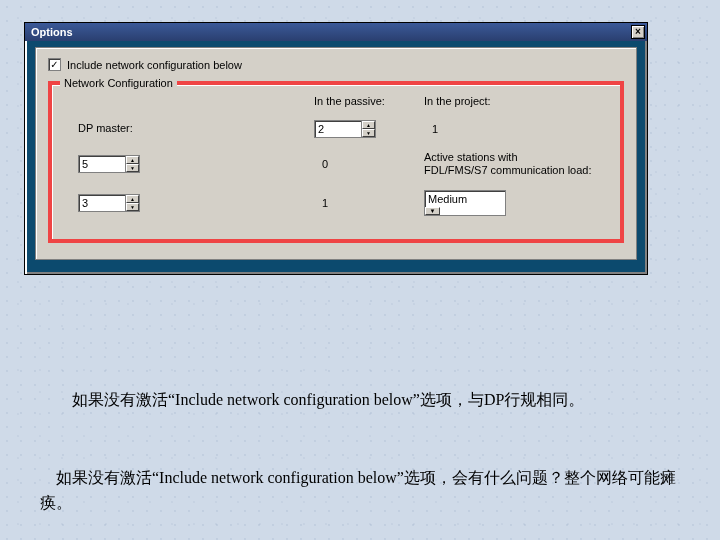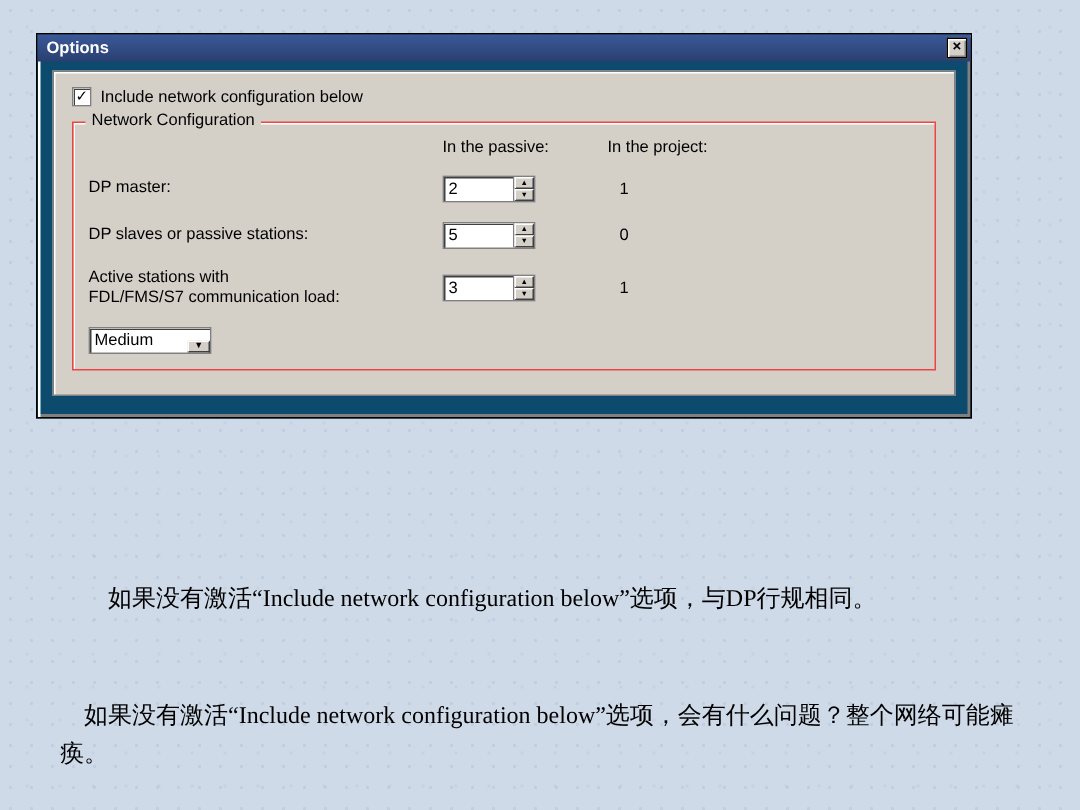--- a/index.html
+++ b/index.html
@@ -87,23 +87,23 @@
   }
   .checkbox {
     width: 13px; height: 13px;
     background: #fff;
     border: 1px solid #808080;
     box-shadow: inset 1px 1px 0 #404040, inset -1px -1px 0 #fff;
     display: flex; align-items: center; justify-content: center;
     font-size: 10px; line-height: 1;
   }
   .fieldset {
-    border: 1px solid #ef4444;
+    border: 4px solid #ef4444;
     box-shadow: inset 1px 1px 0 #fff;
-    padding: 10px 10px 10px 10px;
+    padding: 10px 10px 10px 26px;
     position: relative;
   }
   .legend {
     position: absolute;
     top: -8px; left: 8px;
     background: #d4d0c8;
     padding: 0 4px;
     font-size: 11px;
   }
   .grid {
@@ -134,25 +134,26 @@
   }
   .spin div {
     flex: 1;
     background: #d4d0c8;
     display: flex; align-items: center; justify-content: center;
     font-size: 5px; line-height: 1;
     border: 1px solid #fff;
     border-right-color: #404040; border-bottom-color: #404040;
   }
   .combo {
-    display: flex; align-items: flex-end;
+    display: flex; align-items: flex-start;
     width: 82px;
     background: #fff;
     border: 1px solid #808080;
     box-shadow: inset 1px 1px 0 #404040;
+    flex-direction: column;
   }
   .combo .val { flex: 1; padding: 1px 3px; font-size: 11px; line-height: 14px; }
   .combo .btn {
     width: 15px;
     background: #d4d0c8;
     border: 1px solid #fff;
     border-right-color: #404040; border-bottom-color: #404040;
     display: flex; align-items: center; justify-content: center;
     font-size: 6px;
   }
@@ -198,21 +199,20 @@
           <div class="lbl">DP master:</div>
           <div class="numfield">
             <div class="val">2</div>
             <div class="spin">
               <div>▲</div>
               <div>▼</div>
             </div>
           </div>
           <div class="projval">1</div>
 
-          <div class="lbl">DP slaves or passive stations:</div>
           <div class="numfield">
             <div class="val">5</div>
             <div class="spin">
               <div>▲</div>
               <div>▼</div>
             </div>
           </div>
           <div class="projval">0</div>
 
           <div class="lbl" style="white-space:pre-line">Active stations with

